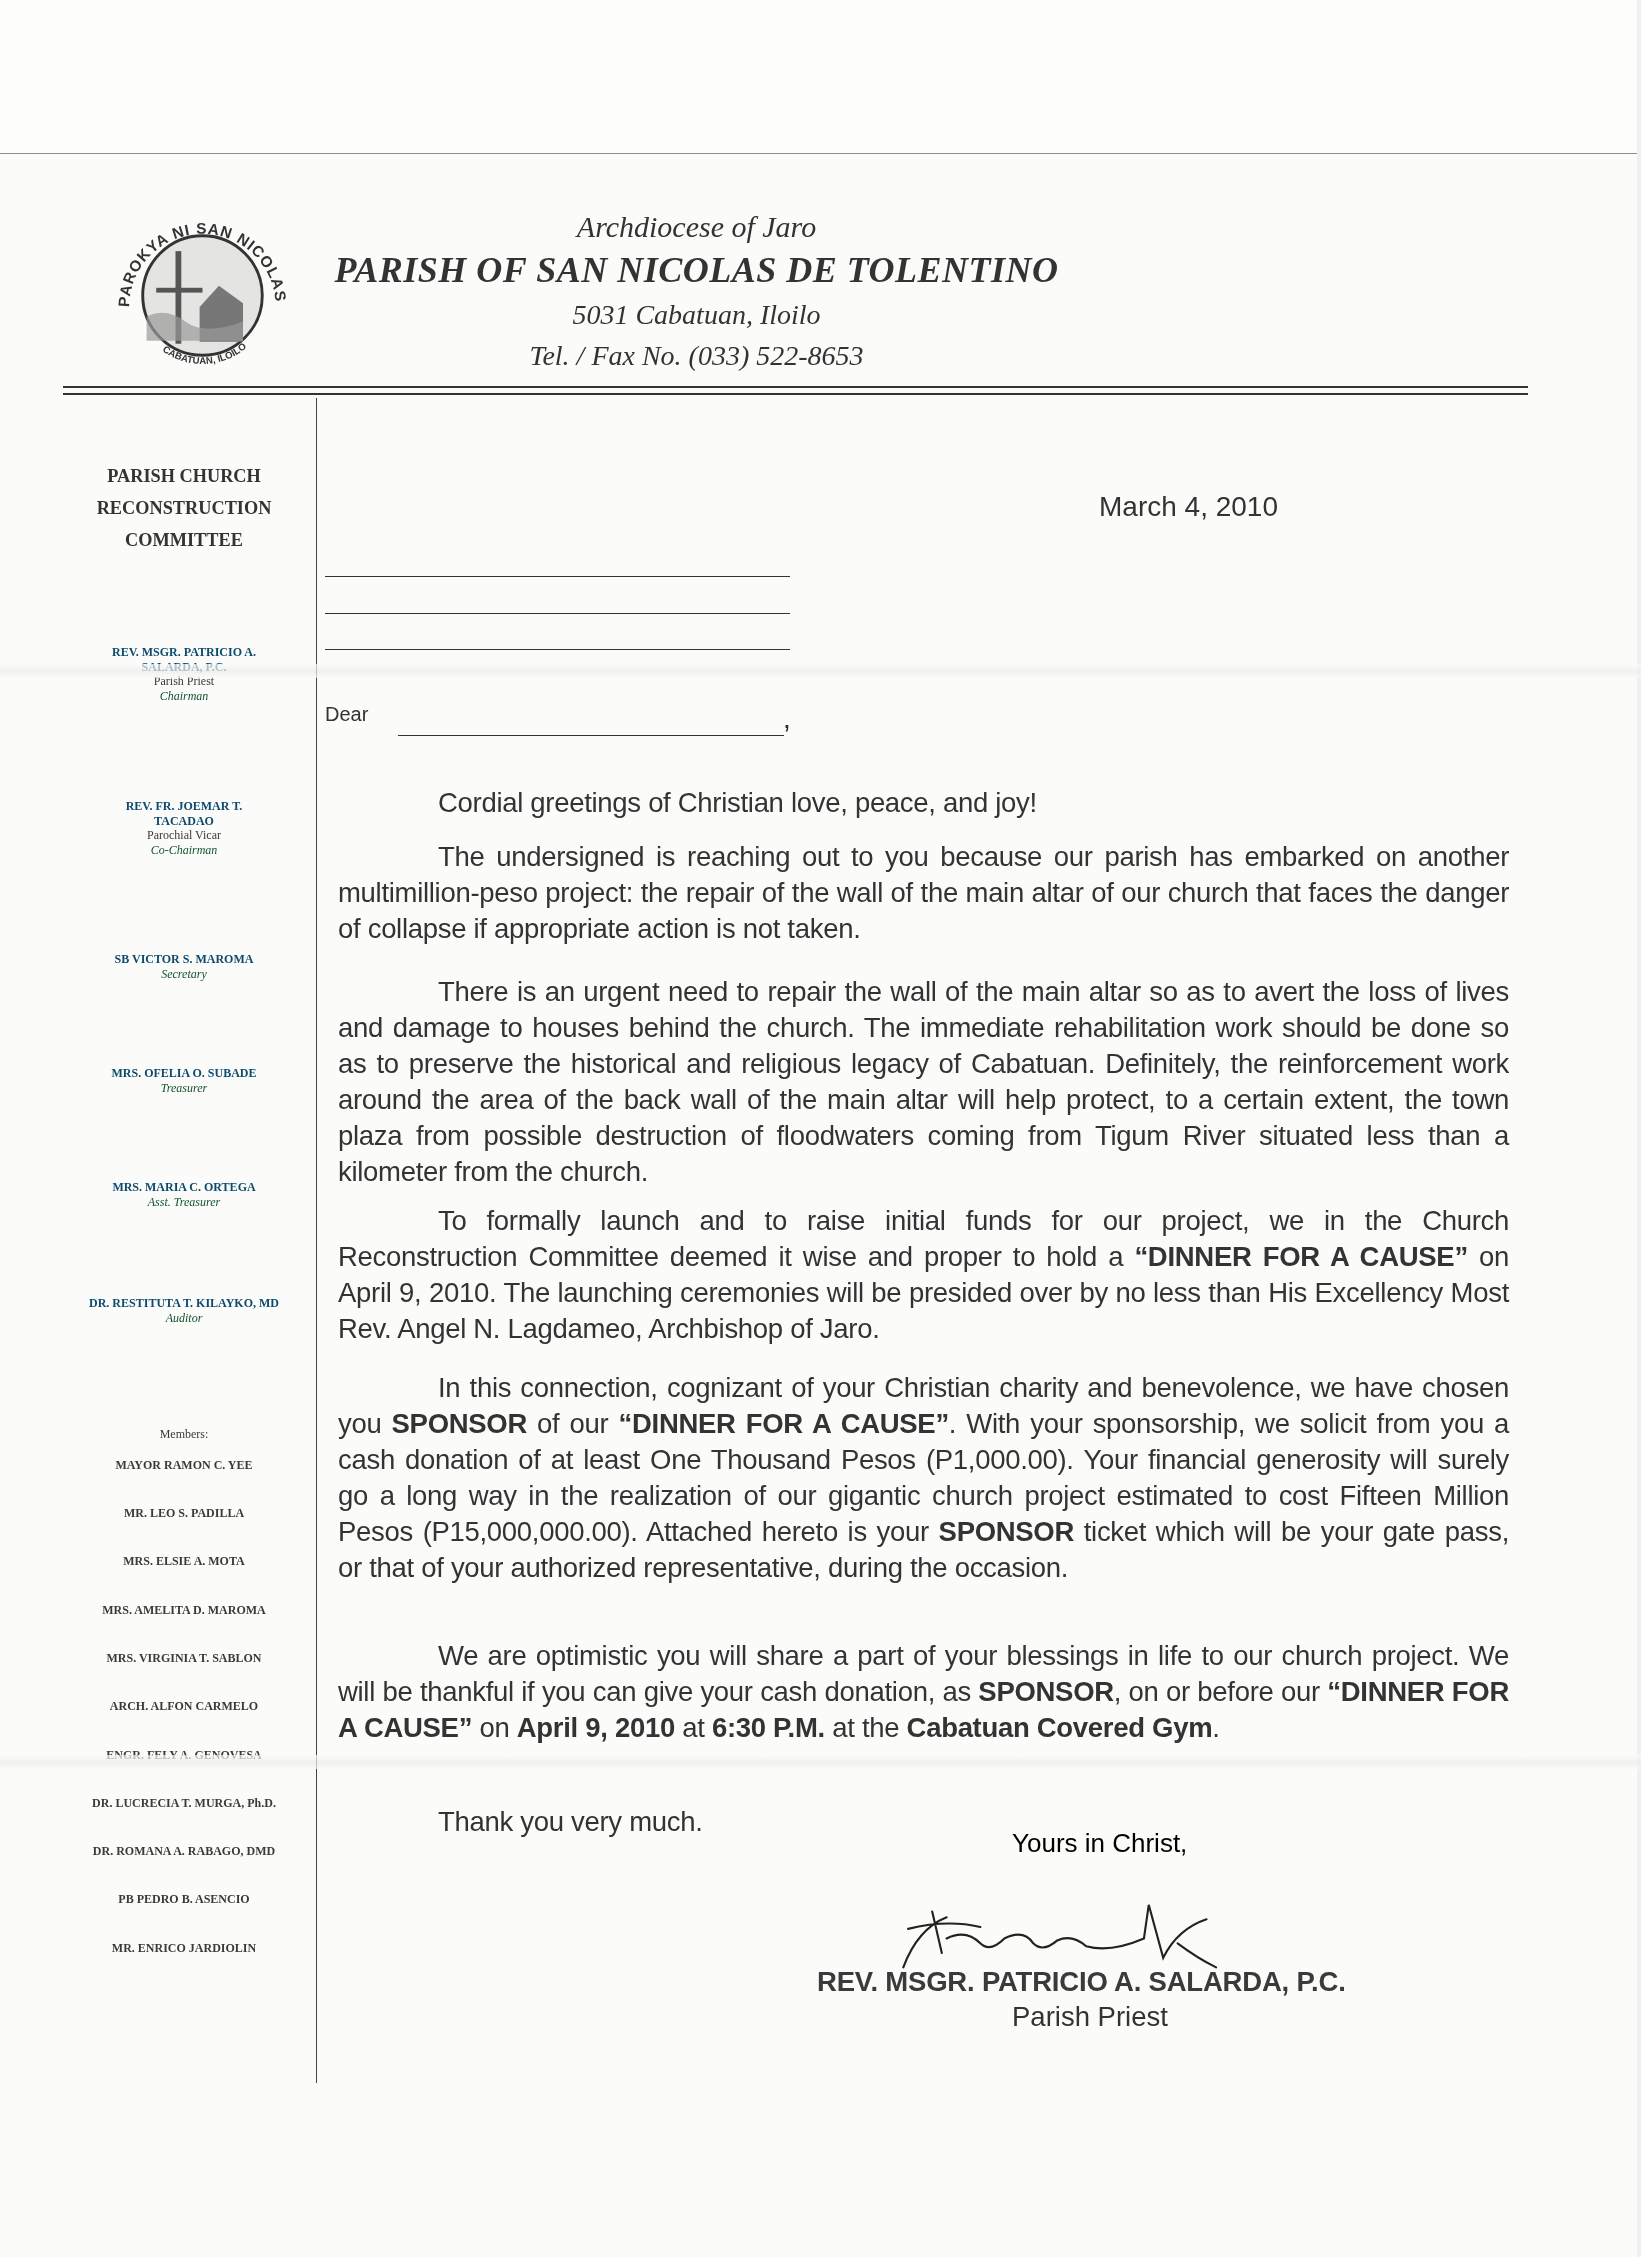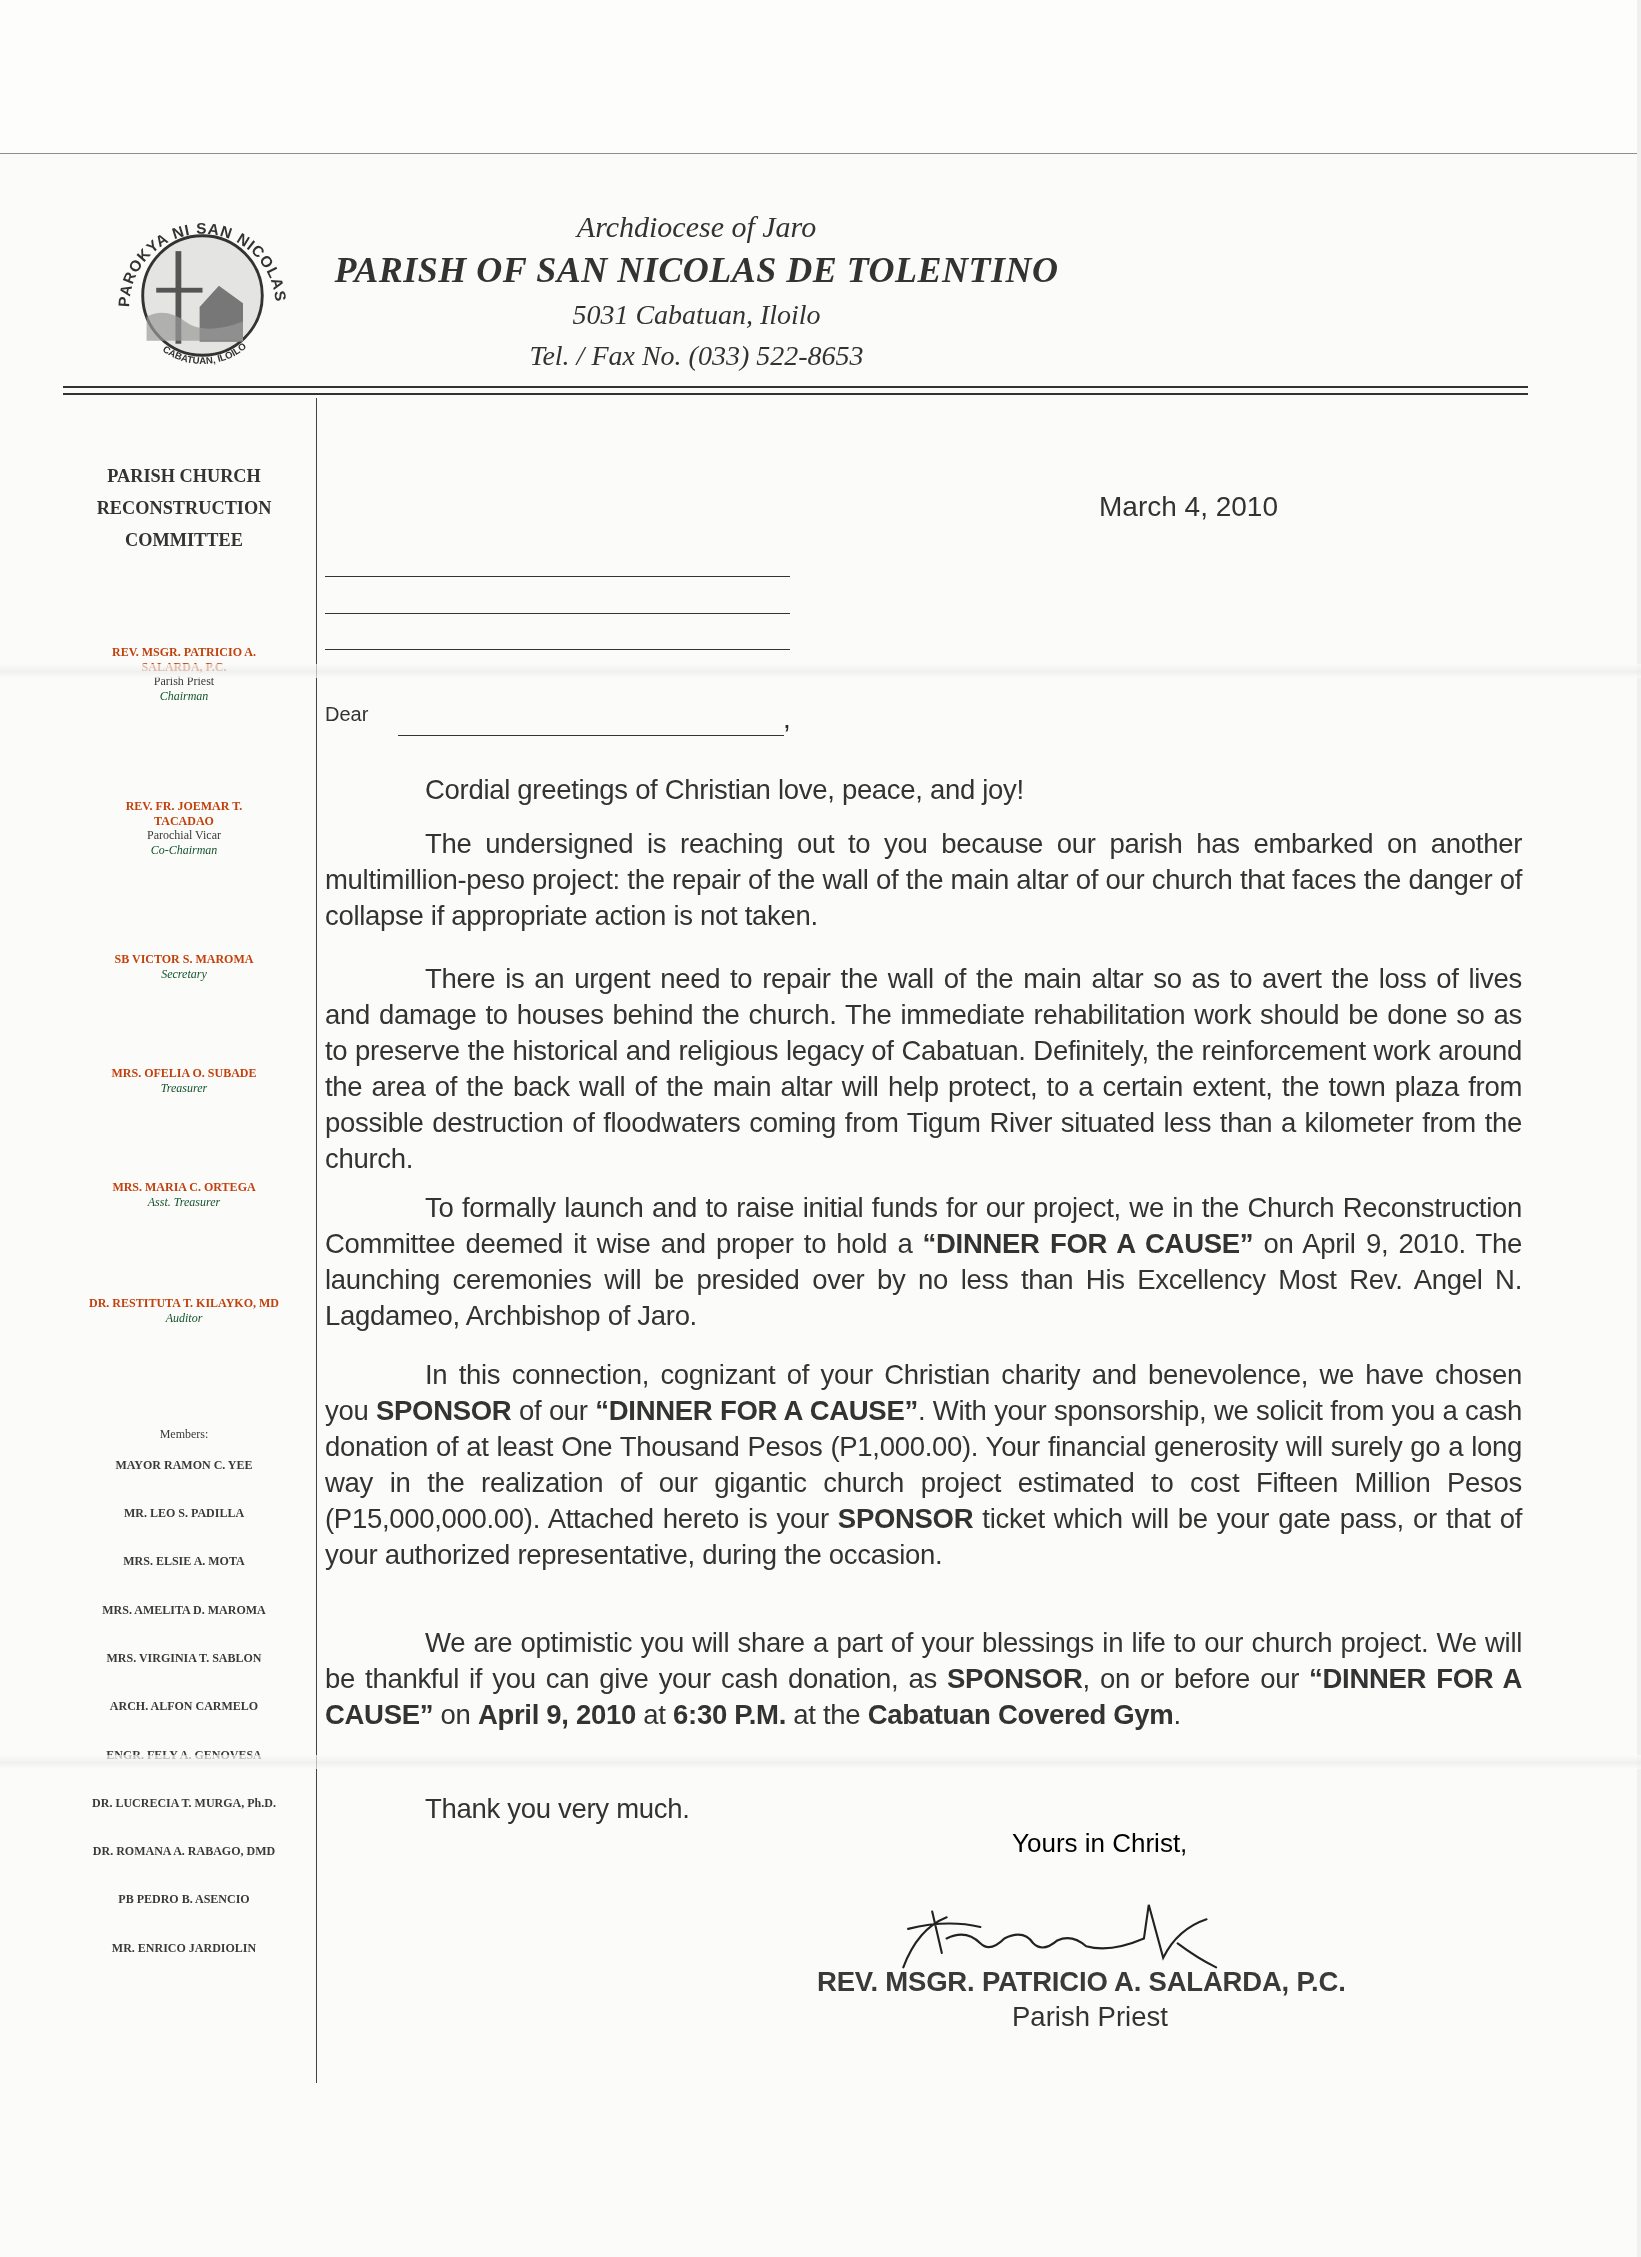--- a/index.html
+++ b/index.html
@@ -20,36 +20,36 @@
   .lh-parish { top: 249px; left: -124px; font-size: 36px; font-weight: bold; letter-spacing: 0.5px; }
   .lh-addr { top: 299px; left: -124px; font-size: 28px; }
   .lh-tel { top: 340px; left: -124px; font-size: 28px; }
   .rule { position: absolute; left: 63px; width: 1465px; height: 1.9px; background: #333; }
   .rule1 { top: 386px; } .rule2 { top: 393px; }
 
   
   .divider { position: absolute; left: 316px; top: 398px; width: 1.4px; height: 1685px; background: #444; }
   .sidebar { position: absolute; left: 68px; width: 232px; text-align: center; font-family: "Liberation Serif", serif; color: #333; }
   .sb-heading { top: 460px; font-size: 18.3px; font-weight: bold; line-height: 32px; text-align: center; }
-  .sb-name { font-size: 12px; line-height: 14.5px; font-weight: bold; color: #c2410c; }
+  .sb-name { font-size: 12px; line-height: 14.5px; font-weight: bold; color: #0c4a6e; }
   .sb-role { font-size: 12px; line-height: 14.5px; color: #3a3a3a; }
   .sb-title { font-size: 12px; line-height: 14.5px; font-style: italic; color: #14532d; }
   .member { position: absolute; left: 68px; width: 232px; text-align: center; font-family: "Liberation Serif", serif; font-size: 12px; font-weight: bold; color: #3a3a3a; }
 
   
   .date { position: absolute; left: 1099px; top: 483px; font-size: 28px; color: #333; margin-top: 8px; }
   .addr-line { position: absolute; left: 325px; width: 465px; height: 1.4px; background: #333; }
   .dear { position: absolute; left: 325px; top: 703px; font-size: 20px; color: #333; }
   .dear-line { position: absolute; left: 398px; top: 735px; width: 386px; height: 1.4px; background: #333; }
   .dear-comma { position: absolute; left: 783px; top: 703px; font-size: 28px; }
   .body-text {
     position: absolute; left: 325px; width: 1197px; font-size: 27.5px; line-height: 36px;
     text-align: justify; color: #333; letter-spacing: -0.3px;
   }
-  .body-text p { margin: 0; text-indent: 100px; }
+  .body-text p { margin: 13px; text-indent: 100px; }
   .greeting { top: 772px; }
   .p1 { top: 826px; } .p2 { top: 961px; } .p3 { top: 1190px; }
   .p4 { top: 1357px; } .p5 { top: 1625px; } .thanks { top: 1791px; }
   .b { font-weight: bold; }
   .closing { position: absolute; left: 1012px; top: 1828px; font-size: 26px; color: #000000; }
   .signature { position: absolute; left: 888px; top: 1900px; width: 406px; height: 77px; }
   .signer-name { position: absolute; left: 817px; top: 1966px; font-size: 27.5px; font-weight: bold; color: #3a3a3a; letter-spacing: -0.2px; }
   .signer-title { position: absolute; left: 1012px; top: 2001px; font-size: 27.5px; color: #333; }
   .crease { position: absolute; left: 0; width: 1641px; height: 13.5px; background: linear-gradient(#fbfbfa, #ececea 55%, #fbfbfa); opacity: 0.7; }
 </style>

